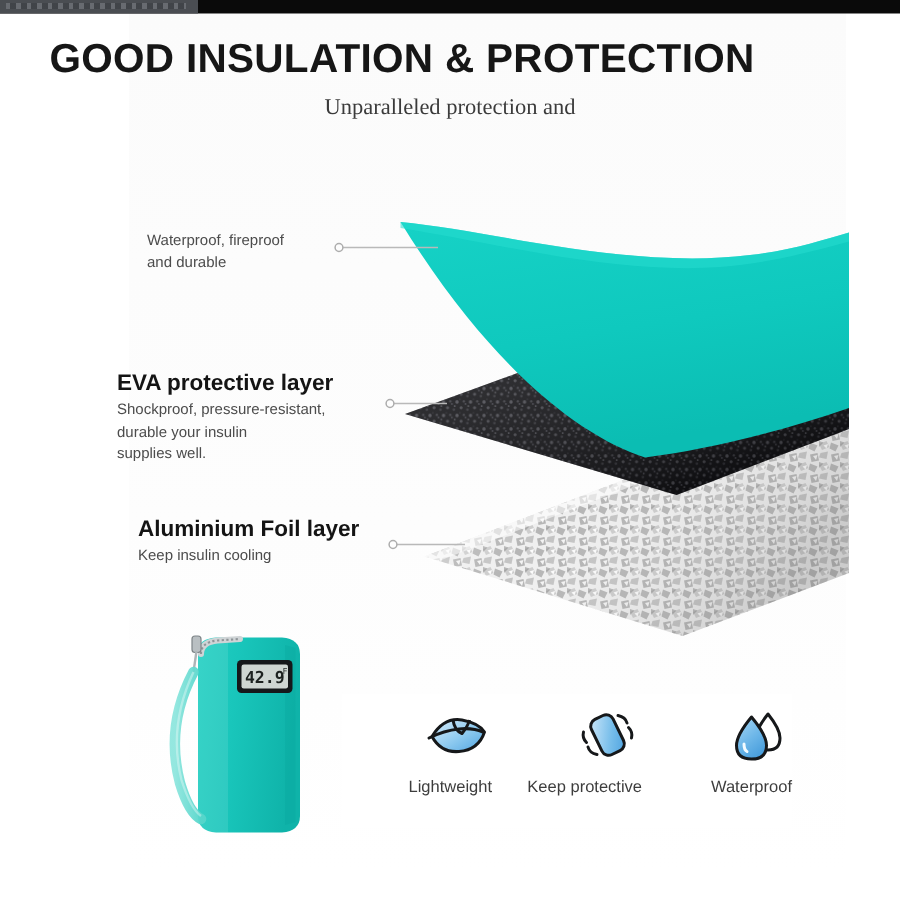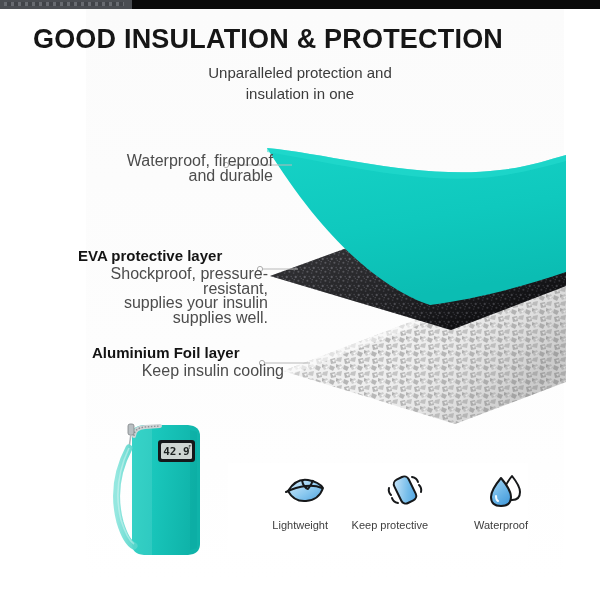--- a/index.html
+++ b/index.html
@@ -64,39 +64,39 @@
   }
   .subtitle {
     position: absolute;
     left: 0; top: 62px;
     width: 600px;
     text-align: center;
     font-size: 15px;
     line-height: 21px;
     color: #3b3b3b;
   }
-  .subtitle span { display: block; }
+  .subtitle span { display: block; font-family: Liberation Serif, serif; }
 
   
   .layers { position: absolute; left: 0; top: 0; width: 600px; height: 600px; }
 
   
   .label-block { position: absolute; }
   .label-block .lbl-title {
     font-size: 15px;
     font-weight: bold;
     color: #141414;
     white-space: nowrap;
     line-height: 18px;
   }
   .label-block .lbl-desc {
-    font-size: 16px;
+    font-size: 10px;
     color: #4c4c4c;
     line-height: 14.5px;
-    text-align: right;
+    text-align: left;
     margin-top: 2px;
   }
   .label-block .lbl-desc span { display: block; }
 
   .lb-pu    { left: 98px;  top: 152px; width: 175px; }
   .lb-eva   { left: 78px;  top: 247px; width: 190px; }
   .lb-foil  { left: 92px;  top: 344px; width: 192px; }
 
   
   .product { position: absolute; left: 100px; top: 418px; width: 120px; height: 140px; }
@@ -132,21 +132,20 @@
 
   <div class="panel-bg"></div>
 
   <div class="top-strip">
     <div class="top-strip-left"></div>
   </div>
 
   <div class="title">GOOD INSULATION &amp; PROTECTION</div>
   <div class="subtitle">
     <span>Unparalleled protection and</span>
-    <span>insulation in one</span>
   </div>
 
   <svg class="layers" viewBox="0 0 600 600">
     <defs>
 
       <pattern id="foamTex" width="9" height="9" patternUnits="userSpaceOnUse">
         <rect width="9" height="9" fill="#16161a"></rect>
         <circle cx="1.4" cy="1.8" r="1.05" fill="#4e4e55"></circle>
         <circle cx="5.6" cy="3.1" r=".85" fill="#3a3a41"></circle>
         <circle cx="7.7" cy="7.0" r="1.15" fill="#55555d"></circle>
@@ -222,21 +221,21 @@
     <div class="lbl-desc">
       <span>Waterproof, fireproof</span>
       <span>and durable</span>
     </div>
   </div>
 
   <div class="label-block lb-eva">
     <div class="lbl-title">EVA protective layer</div>
     <div class="lbl-desc">
       <span>Shockproof, pressure-resistant,</span>
-      <span>supplies your insulin</span>
+      <span>durable your insulin</span>
       <span>supplies well.</span>
     </div>
   </div>
 
   <div class="label-block lb-foil">
     <div class="lbl-title">Aluminium Foil  layer</div>
     <div class="lbl-desc">
       <span>Keep insulin cooling</span>
     </div>
   </div>

